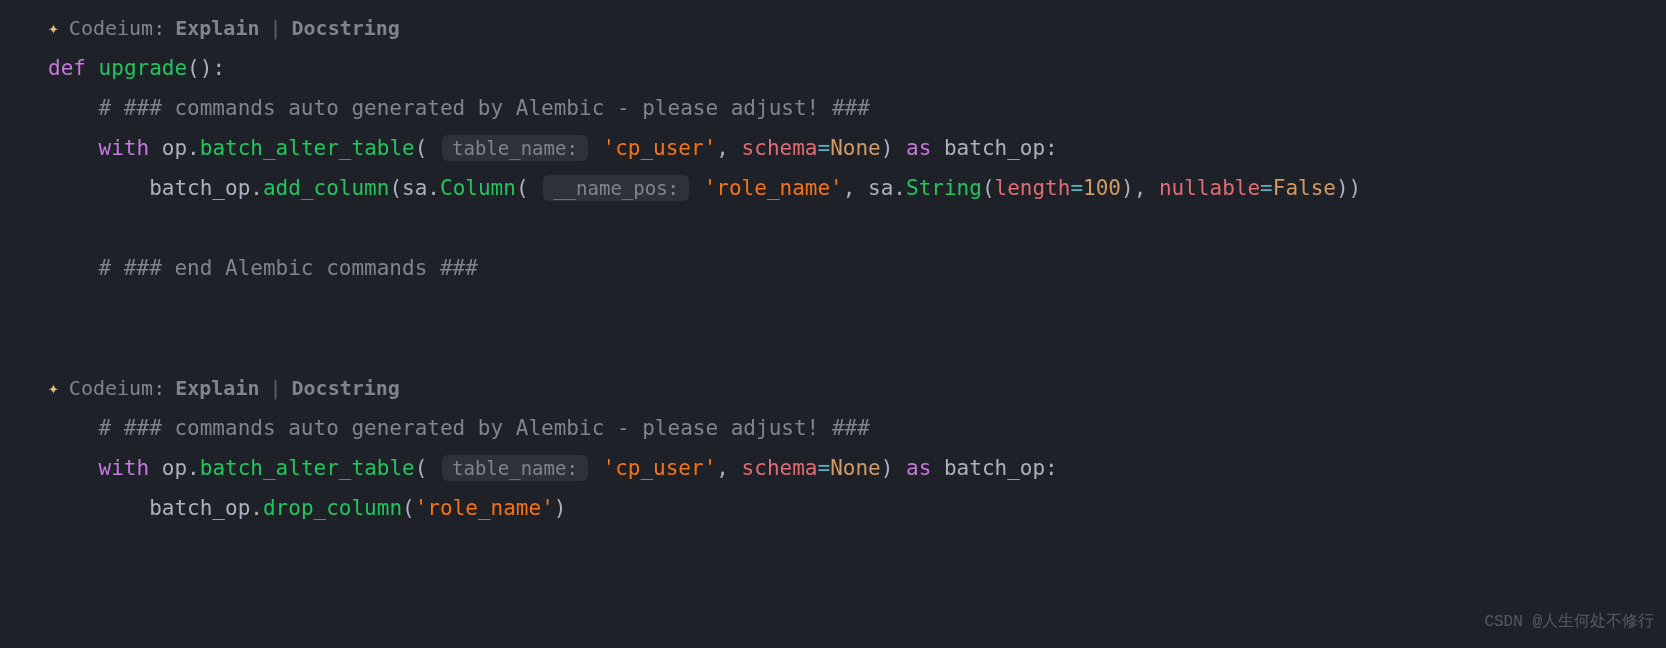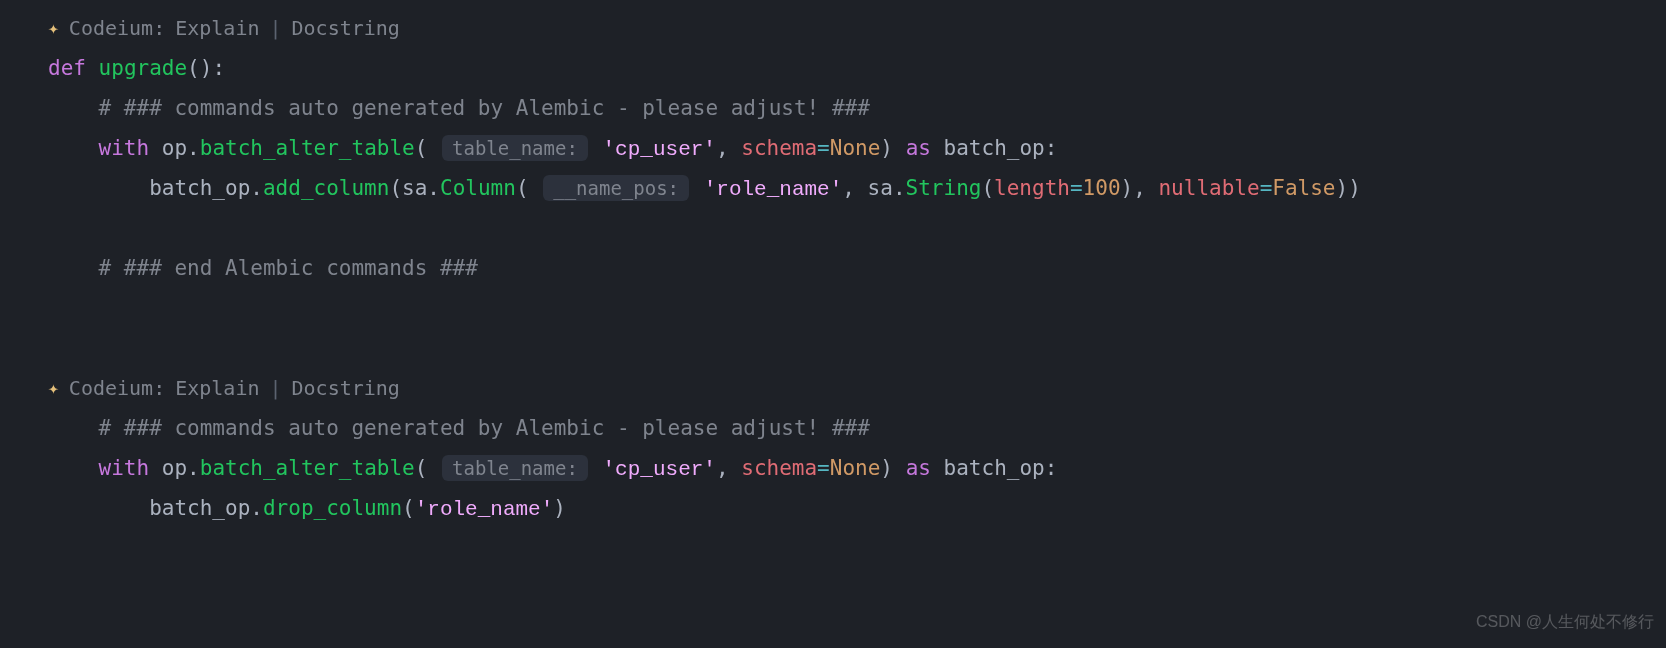--- a/index.html
+++ b/index.html
@@ -12,45 +12,45 @@
     width: 1666px;
     height: 648px;
     overflow: hidden;
     padding-top: 8px;
     padding-left: 48px;
     position: relative;
   }
   .line { white-space: pre; height: 40px; }
   .codeium-line { display: flex; align-items: center; gap: 10px; color: #7f848e; font-size: 20px; }
   .sparkle { color: #e5c07b; font-size: 18px; }
-  .codeium-link { color: #7f848e; cursor: pointer; }
+  .codeium-link { color: #7f848e; cursor: pointer; font-weight: bold; }
   .codeium-sep { color: #5c6370; }
   .kw { color: #c678dd; }
   .fn { color: #22c55e; }
   .punct { color: #abb2bf; }
   .comment { color: #7f848e; }
-  .str { color: #f0abfc; font-family: Liberation Mono, monospace; }
+  .str { color: #f97316; }
   .const { color: #d19a66; }
   .ident { color: #e06c75; }
   .op { color: #56b6c2; }
   .hint {
     background: #2c313c;
     color: #7f848e;
     padding: 2px 10px;
     border-radius: 6px;
     font-size: 19px;
     margin: 0 2px;
   }
   .watermark {
     position: absolute;
     right: 12px;
     bottom: 6px;
     font-size: 16px;
     color: rgba(255,255,255,0.25);
-    font-family: Liberation Sans, sans-serif;
+    font-family: Liberation Mono, monospace;
   }
 </style>
 </head>
 <body>
 
 <div>
 
   <div class="line codeium-line">
     <span class="sparkle">✦</span>
     <span>Codeium:</span>

